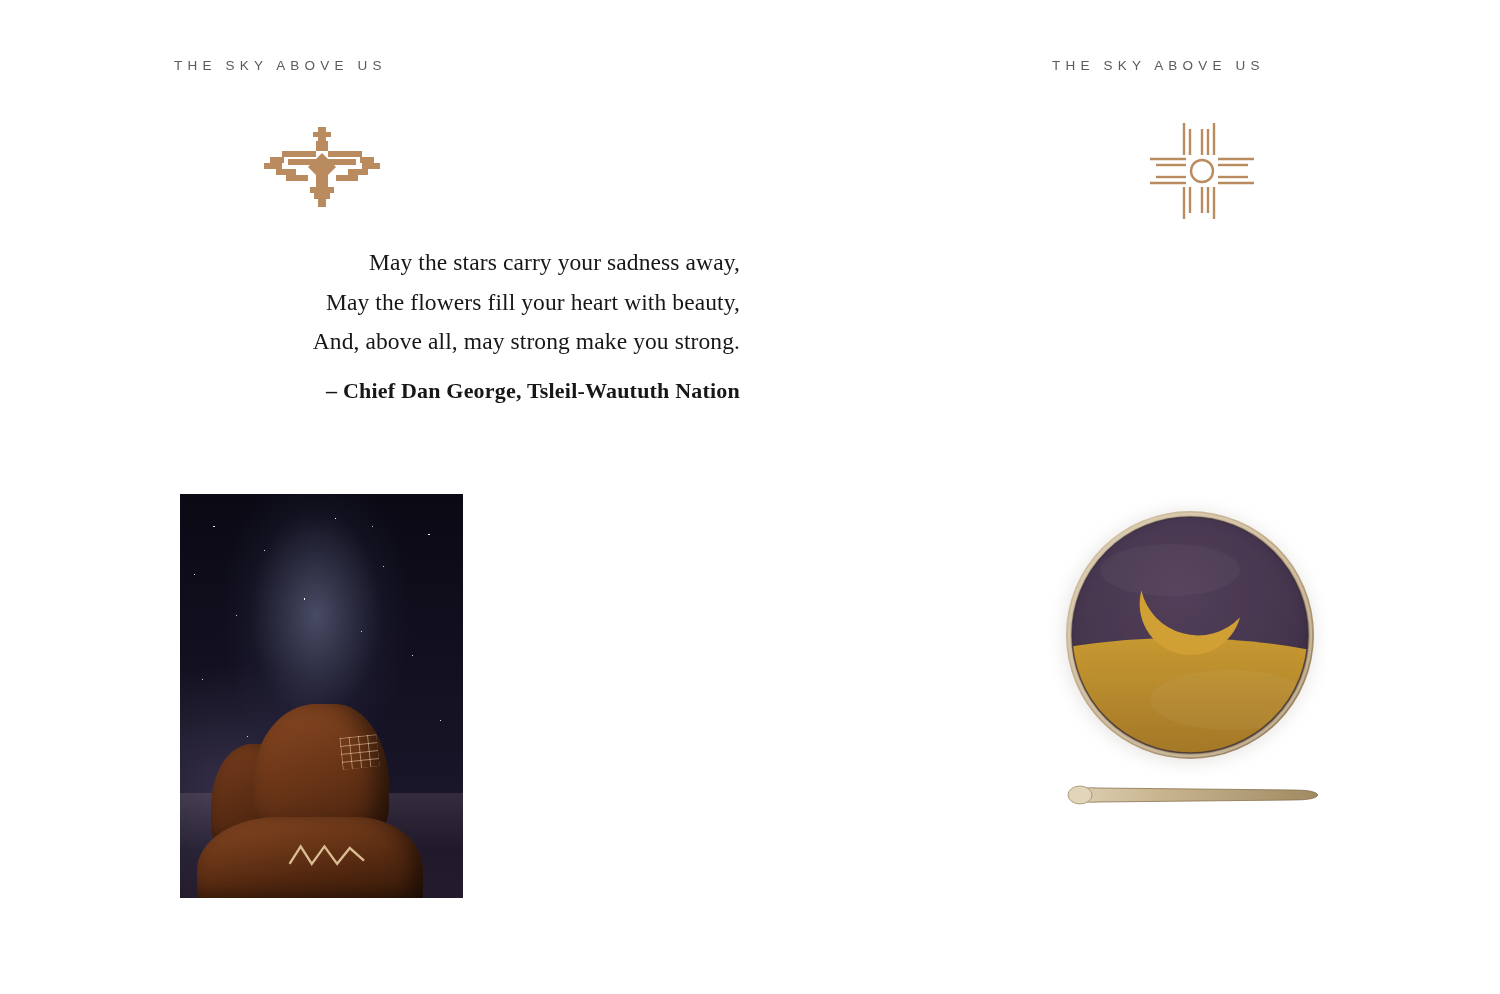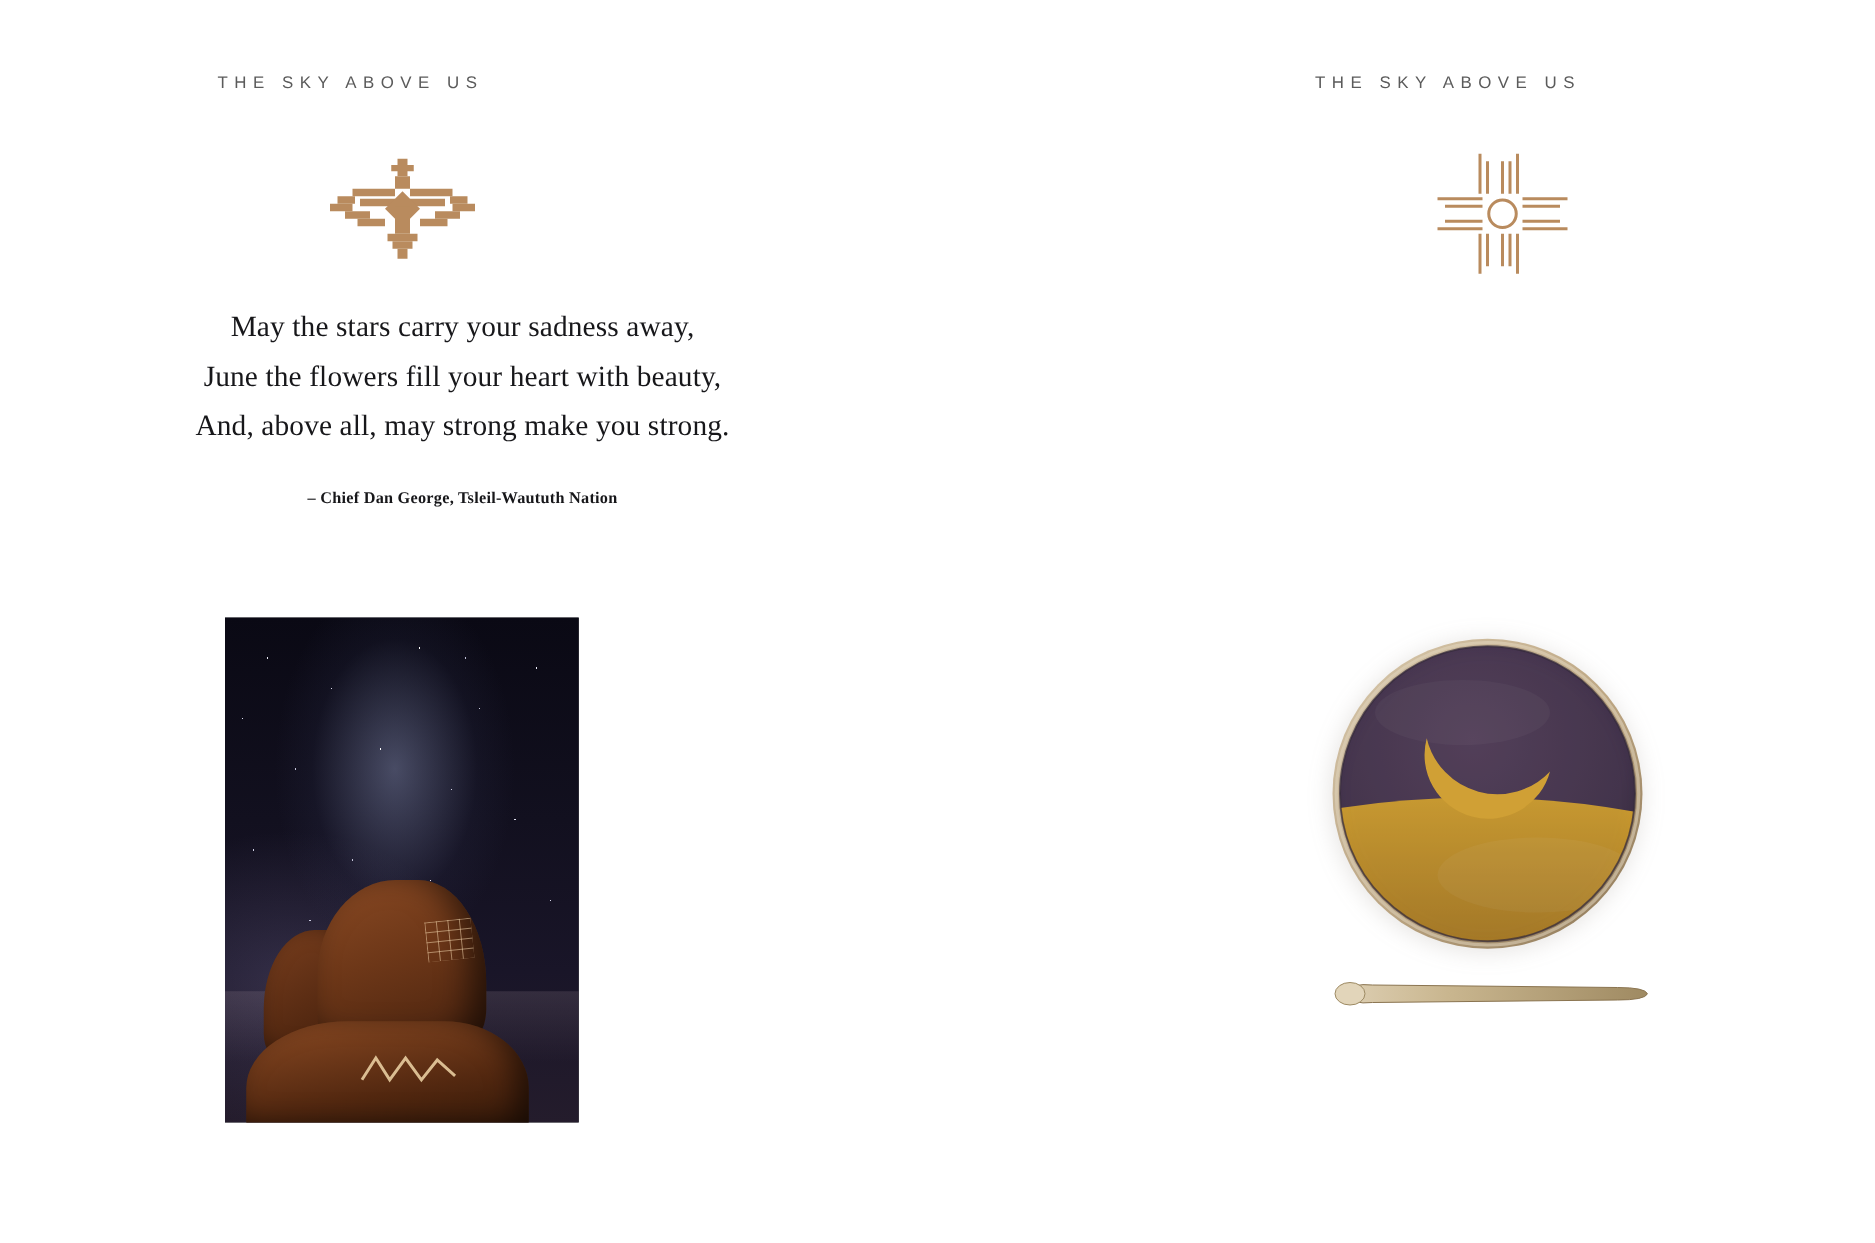--- a/index.html
+++ b/index.html
@@ -48,31 +48,31 @@
     align-items: center;
     justify-content: center;
   }
   .page-left .ornament { left: 262px; }
   .page-right .ornament { left: 382px; }
 
   .quote-block {
     position: absolute;
     top: 243px;
     width: 100%;
-    text-align: center;
+    text-align: right;
   }
   .quote-line {
     font-size: 23.5px;
     line-height: 39.5px;
     color: #17171a;
     letter-spacing: 0.1px;
   }
   .attribution {
-    margin-top: 28px;
-    font-size: 13px;
+    margin-top: 16px;
+    font-size: 22px;
     font-weight: bold;
     color: #17171a;
     letter-spacing: 0.2px;
   }
 
   .figure {
     position: absolute;
   }
   .fig-left {
     left: 180px;
@@ -238,21 +238,21 @@
 
           <path d="M48 66 h24 v6 h-24 z"></path>
           <path d="M52 72 h16 v6 h-16 z"></path>
           <path d="M56 78 h8 v8 h-8 z"></path>
         </g>
       </svg>
     </div>
 
     <div class="quote-block">
       <div class="quote-line">May the stars carry your sadness away,</div>
-      <div class="quote-line">June the flowers fill your heart with beauty,</div>
+      <div class="quote-line">May the flowers fill your heart with beauty,</div>
       <div class="quote-line">And, above all, may strong make you strong.</div>
       <div class="attribution">– Chief Dan George, Tsleil-Waututh Nation</div>
     </div>
 
     <div class="figure fig-left">
       <div class="sky"></div>
       <div class="stars"></div>
       <div class="horizon-glow"></div>
       <div class="rock-left"></div>
       <div class="rock-main"></div>

